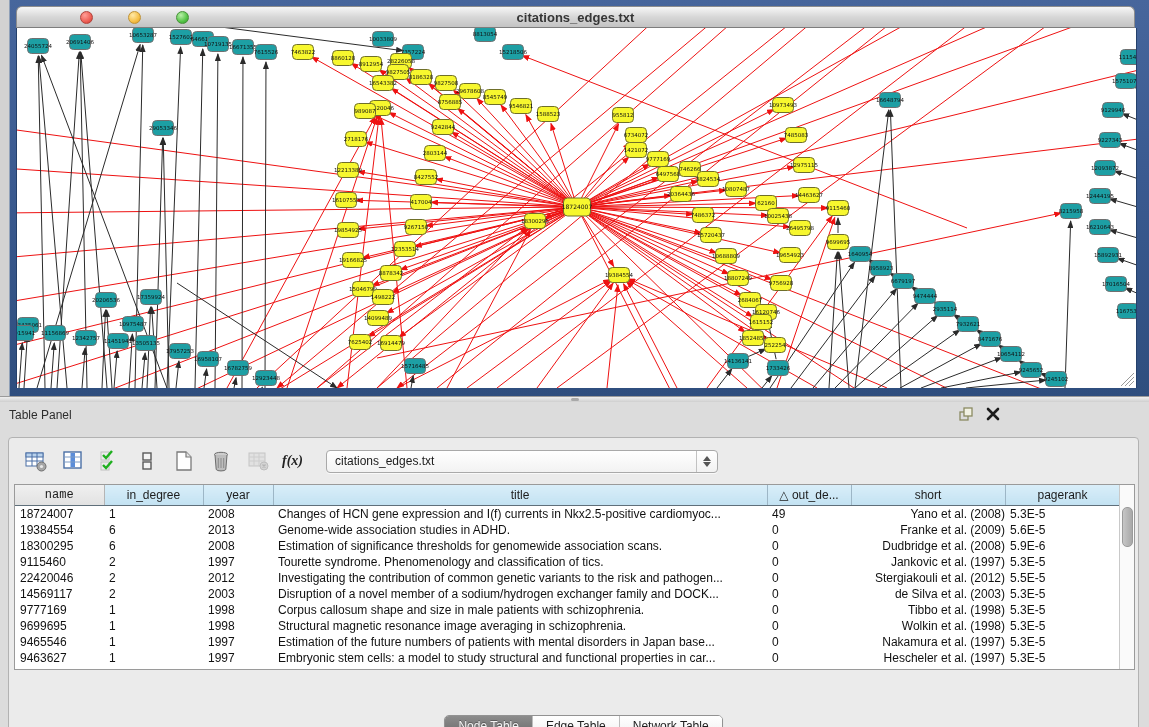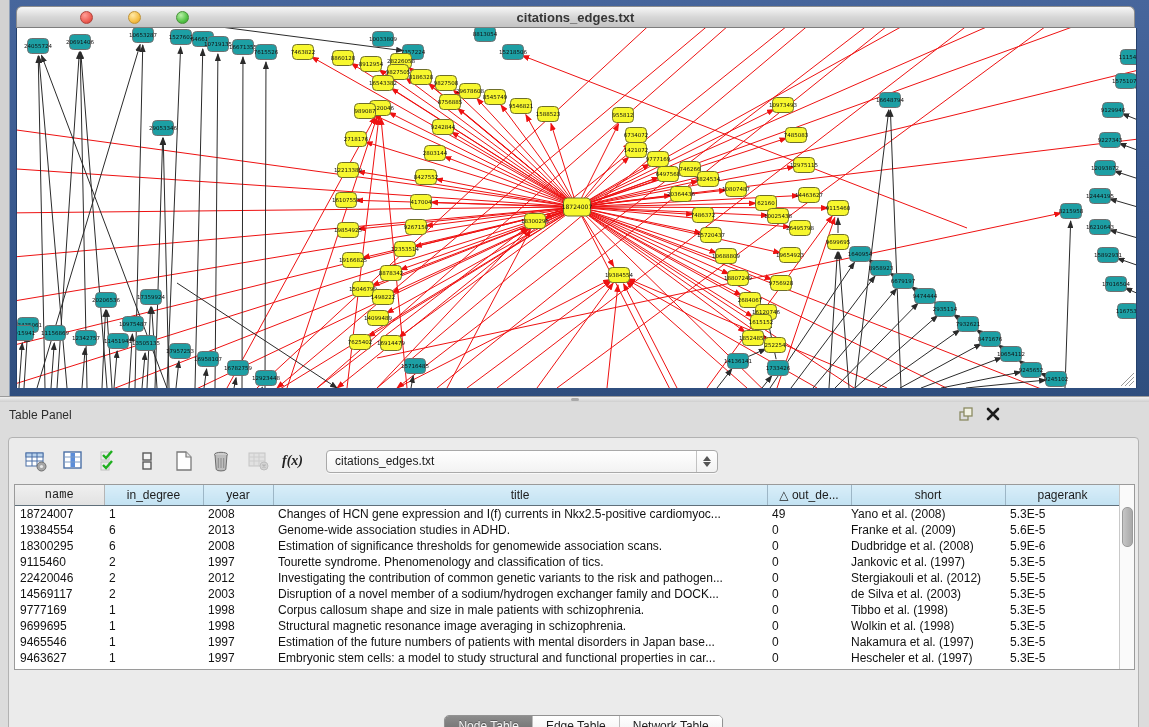--- a/index.html
+++ b/index.html
@@ -54,21 +54,21 @@
   
   #table-region{position:absolute;left:5px;top:46px;width:1121px;height:186px;box-sizing:border-box;
                 background:#ffffff;border:1px solid #9a9a9a;}
   #data-table{border-collapse:collapse;table-layout:fixed;width:1105px;font-size:12px;}
   #data-table th{height:20px;box-sizing:border-box;font-weight:normal;color:#1c1c1c;
                  border-right:1px solid #9db6c6;border-bottom:1px solid #5f6f7a;
                  background:linear-gradient(#d9eef9,#c3e2f2);text-align:center;overflow:hidden;white-space:nowrap;}
   #data-table th.name-col{background:linear-gradient(#f0f0f0,#e2e2e2);border-right:1px solid #b5b5b5;font-family:Liberation Mono, monospace;}
   #data-table td{height:16px;padding:0 0 0 5px;color:#111;overflow:hidden;white-space:nowrap;
                  border:none;}
-  #data-table td.center{text-align:left;padding:0;}
+  #data-table td.center{text-align:right;padding:0;}
   #vscrollbar{position:absolute;right:0;top:0;width:14px;height:184px;background:#fafafa;
               border-left:1px solid #c9c9c9;}
   #vscroll-thumb{position:absolute;left:2px;top:22px;width:9px;height:38px;border-radius:5px;
                  background:linear-gradient(90deg,#c6c6c6,#a8a8a8);border:1px solid #9a9a9a;}
   
   #table-tabs{position:absolute;left:0;top:277px;width:1149px;height:22px;
               display:flex;justify-content:center;}
   #tabs-group{display:inline-flex;height:21px;border:1px solid #929292;border-radius:5px;
               overflow:hidden;background:#fbfbfb;box-shadow:0 1px 1px rgba(0,0,0,.15);}
   .tab{padding:0 13px;font-size:12px;line-height:21px;color:#1d1d1d;

